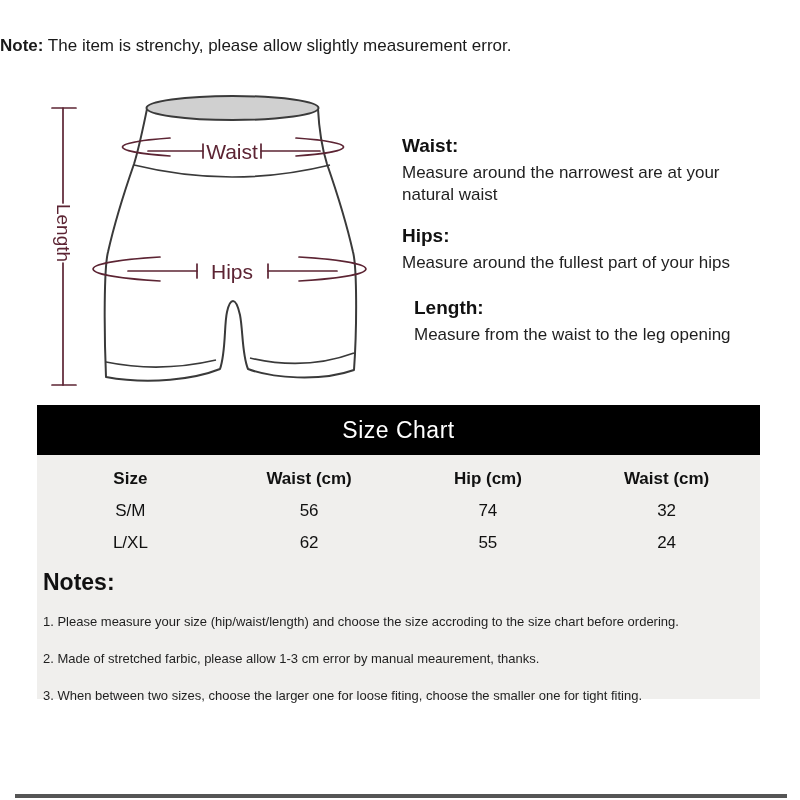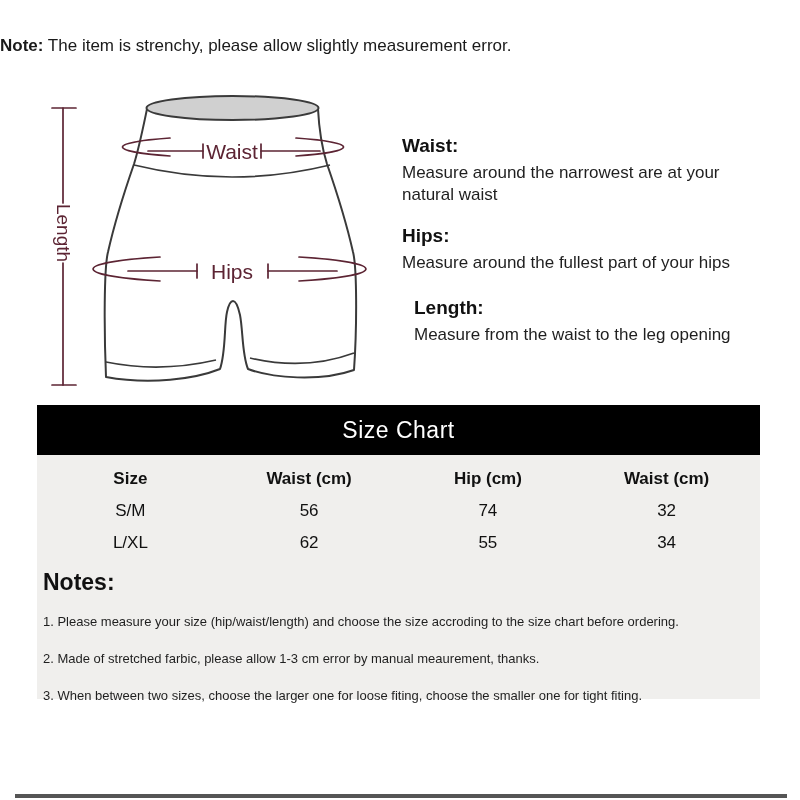--- a/index.html
+++ b/index.html
@@ -140,21 +140,21 @@
           <tr>
             <td>S/M</td>
             <td>56</td>
             <td>74</td>
             <td>32</td>
           </tr>
           <tr>
             <td>L/XL</td>
             <td>62</td>
             <td>55</td>
-            <td>34</td>
+            <td>24</td>
           </tr>
         </tbody>
       </table>
 
       <div class="notes-block">
         <div class="notes-title">Notes:</div>
         <p class="note-item">1. Please measure your size (hip/waist/length) and choose the size accroding to the size chart before ordering.</p>
         <p class="note-item">2. Made of stretched farbic, please allow 1-3 cm error by manual meaurement, thanks.</p>
         <p class="note-item">3. When between two sizes, choose the larger one for loose fiting, choose the smaller one for tight fiting.</p>
       </div>

